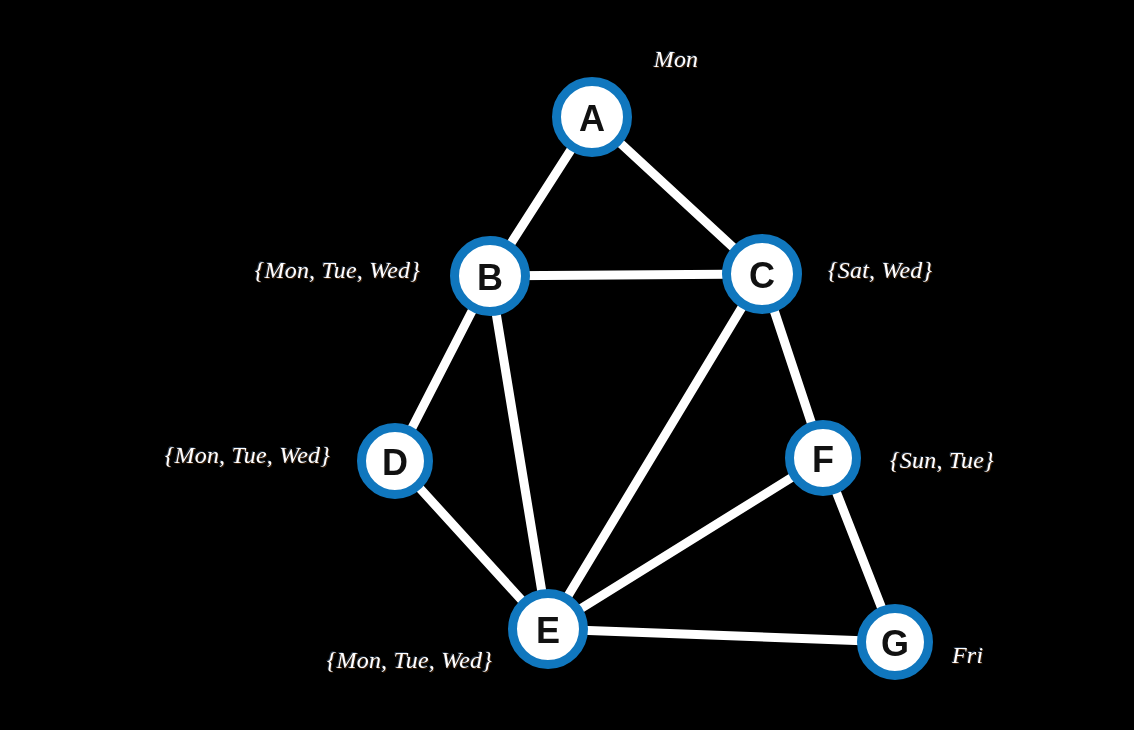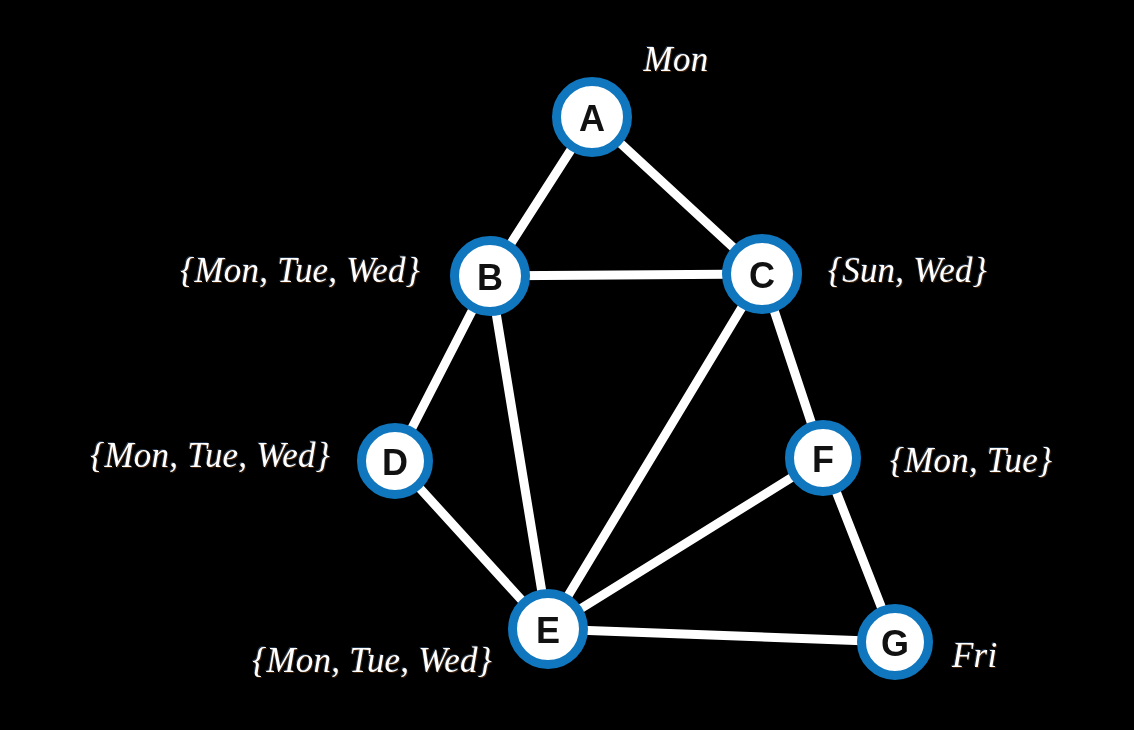--- a/index.html
+++ b/index.html
@@ -39,21 +39,21 @@
     font-size: 36px;
     text-anchor: middle;
     dominant-baseline: central;
     paint-order: stroke;
   }
   .domain-label {
     position: absolute;
     color: #ffffff;
     font-family: "Liberation Serif", "DejaVu Serif", serif;
     font-style: italic;
-    font-size: 35px;
+    font-size: 24px;
     line-height: 1;
     white-space: nowrap;
     text-shadow: 1px 1px 0 rgba(120,60,10,0.55), -1px -1px 0 rgba(90,140,200,0.35);
     letter-spacing: 0.2px;
   }
   .lbl-right { transform: translateY(-50%); }
   .lbl-left  { transform: translate(-100%, -50%); }
   .lbl-center{ transform: translate(-50%, -50%); }
 </style>
 </head>
@@ -103,20 +103,20 @@
         <g>
           <circle cx="895" cy="642" r="33.5" class="node-ring" fill="#ffffff" stroke="#1077be"></circle>
           <text x="895" y="643" class="node-letter" fill="#111111" font-size="35">G</text>
         </g>
       </g>
   </svg>
 
   <div id="labels-layer">
       <div class="domain-label lbl-center" style="left: 676px; top: 59px; color: rgb(255, 255, 255);">Mon</div>
       <div class="domain-label lbl-left" style="left: 420px; top: 270px; color: rgb(255, 255, 255);">{Mon, Tue, Wed}</div>
-      <div class="domain-label lbl-right" style="left: 828px; top: 270px; color: rgb(255, 255, 255);">{Sun, Wed}</div>
+      <div class="domain-label lbl-right" style="left: 828px; top: 270px; color: rgb(255, 255, 255);">{Sat, Wed}</div>
       <div class="domain-label lbl-left" style="left: 330px; top: 455px; color: rgb(255, 255, 255);">{Mon, Tue, Wed}</div>
       <div class="domain-label lbl-left" style="left: 492px; top: 660px; color: rgb(255, 255, 255);">{Mon, Tue, Wed}</div>
-      <div class="domain-label lbl-right" style="left: 890px; top: 460px; color: rgb(255, 255, 255);">{Mon, Tue}</div>
+      <div class="domain-label lbl-right" style="left: 890px; top: 460px; color: rgb(255, 255, 255);">{Sun, Tue}</div>
       <div class="domain-label lbl-right" style="left: 952px; top: 655px; color: rgb(255, 255, 255);">Fri</div>
     </div>
 
 </div>
 
 </body></html>

